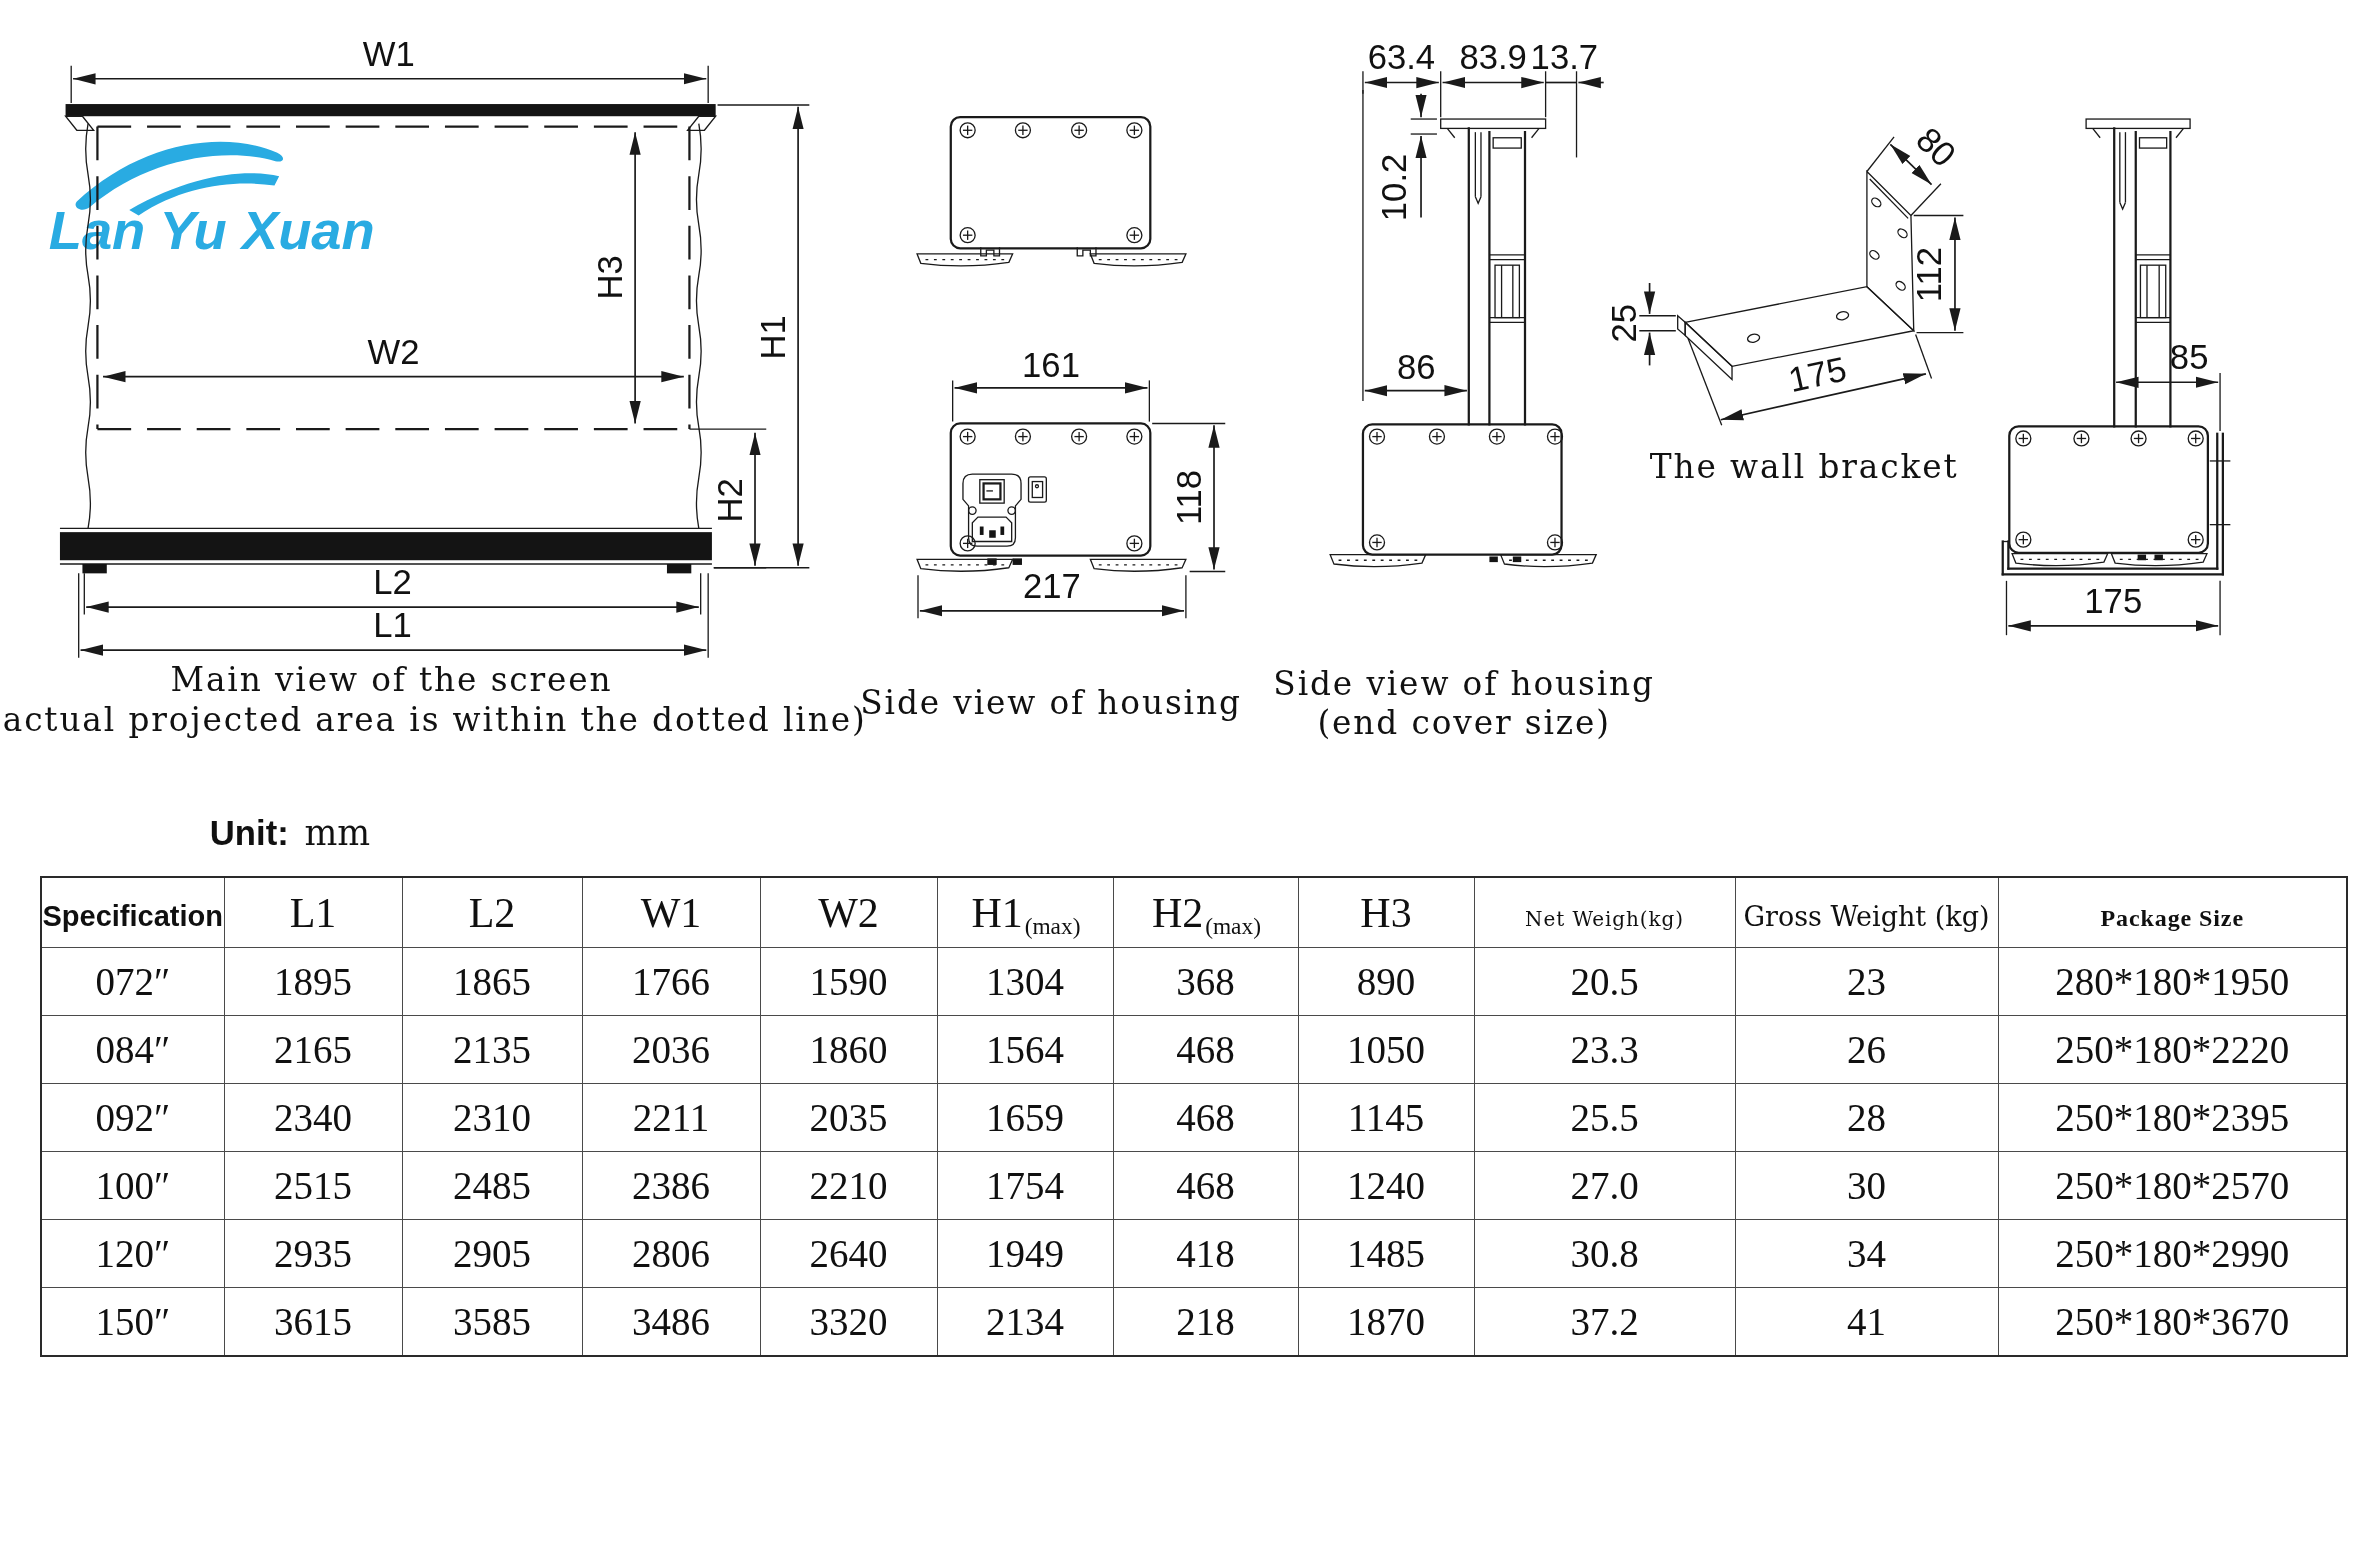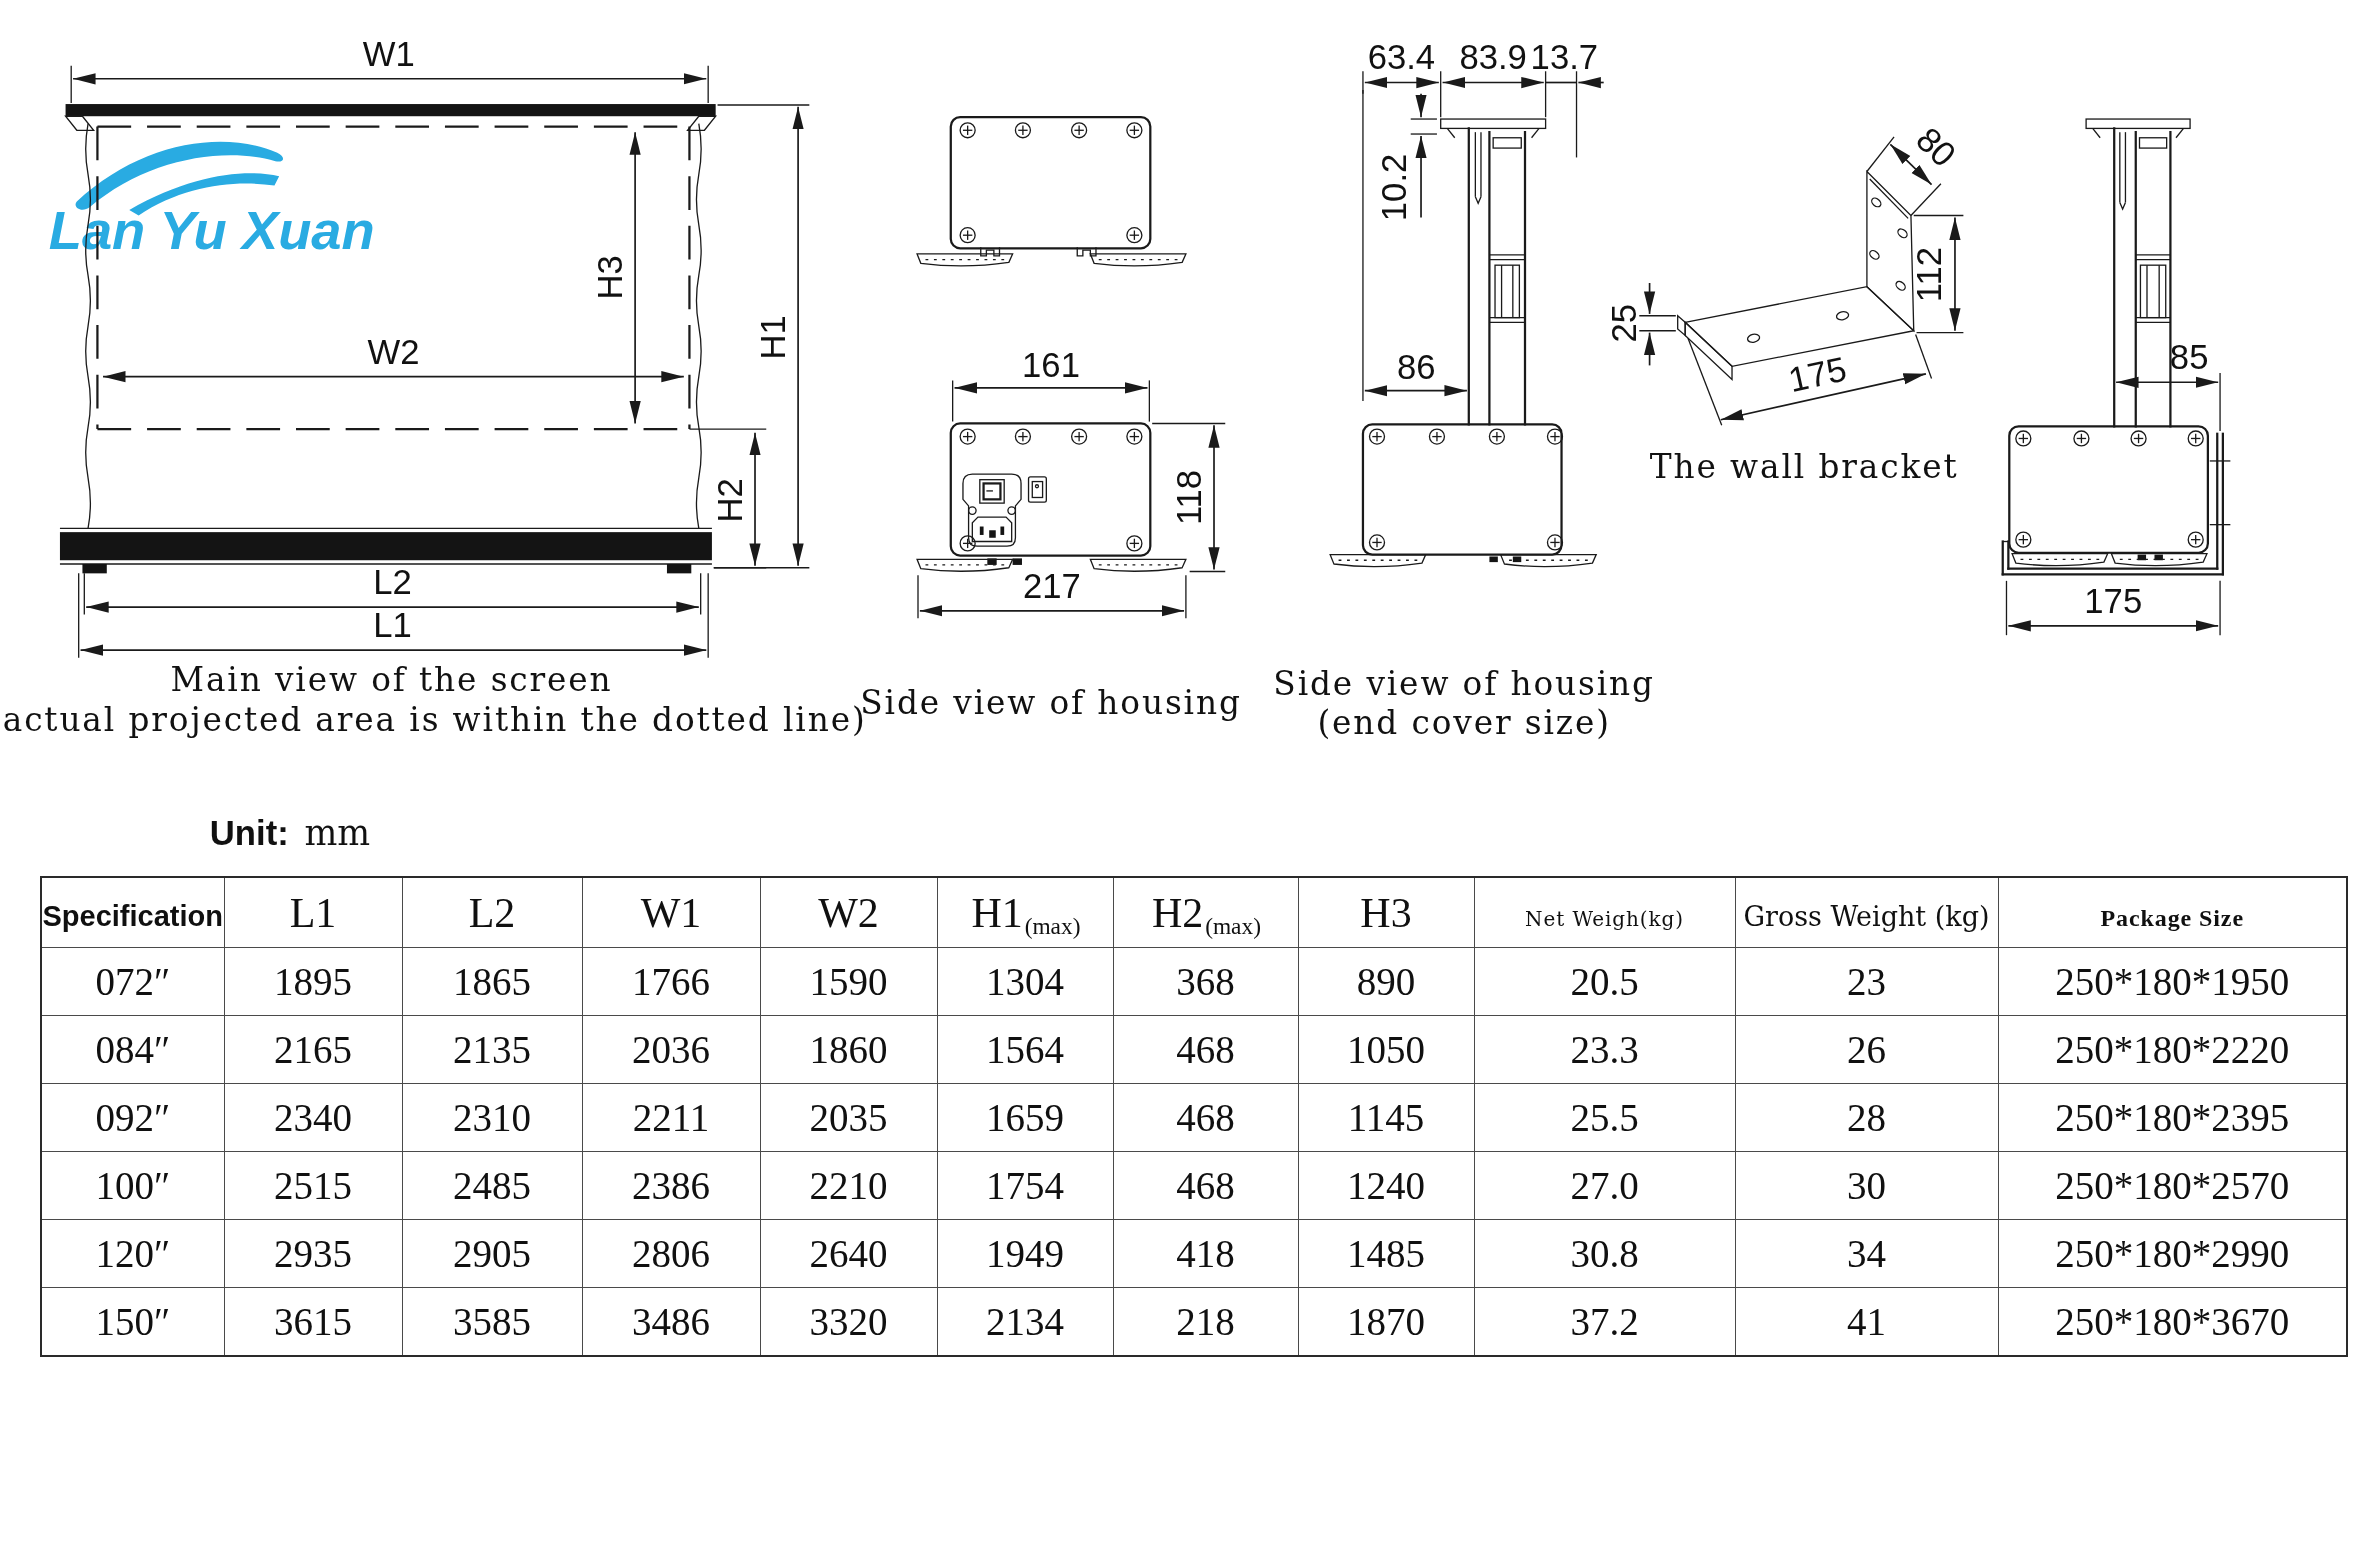--- a/index.html
+++ b/index.html
@@ -386,21 +386,21 @@
       <td>072″</td>
             <td>1895</td>
             <td>1865</td>
             <td>1766</td>
             <td>1590</td>
             <td>1304</td>
             <td>368</td>
             <td>890</td>
             <td>20.5</td>
             <td>23</td>
-            <td>250*180*1950</td>
+            <td>280*180*1950</td>
     </tr>
     <tr>
       <td>084″</td>
             <td>2165</td>
             <td>2135</td>
             <td>2036</td>
             <td>1860</td>
             <td>1564</td>
             <td>468</td>
             <td>1050</td>

